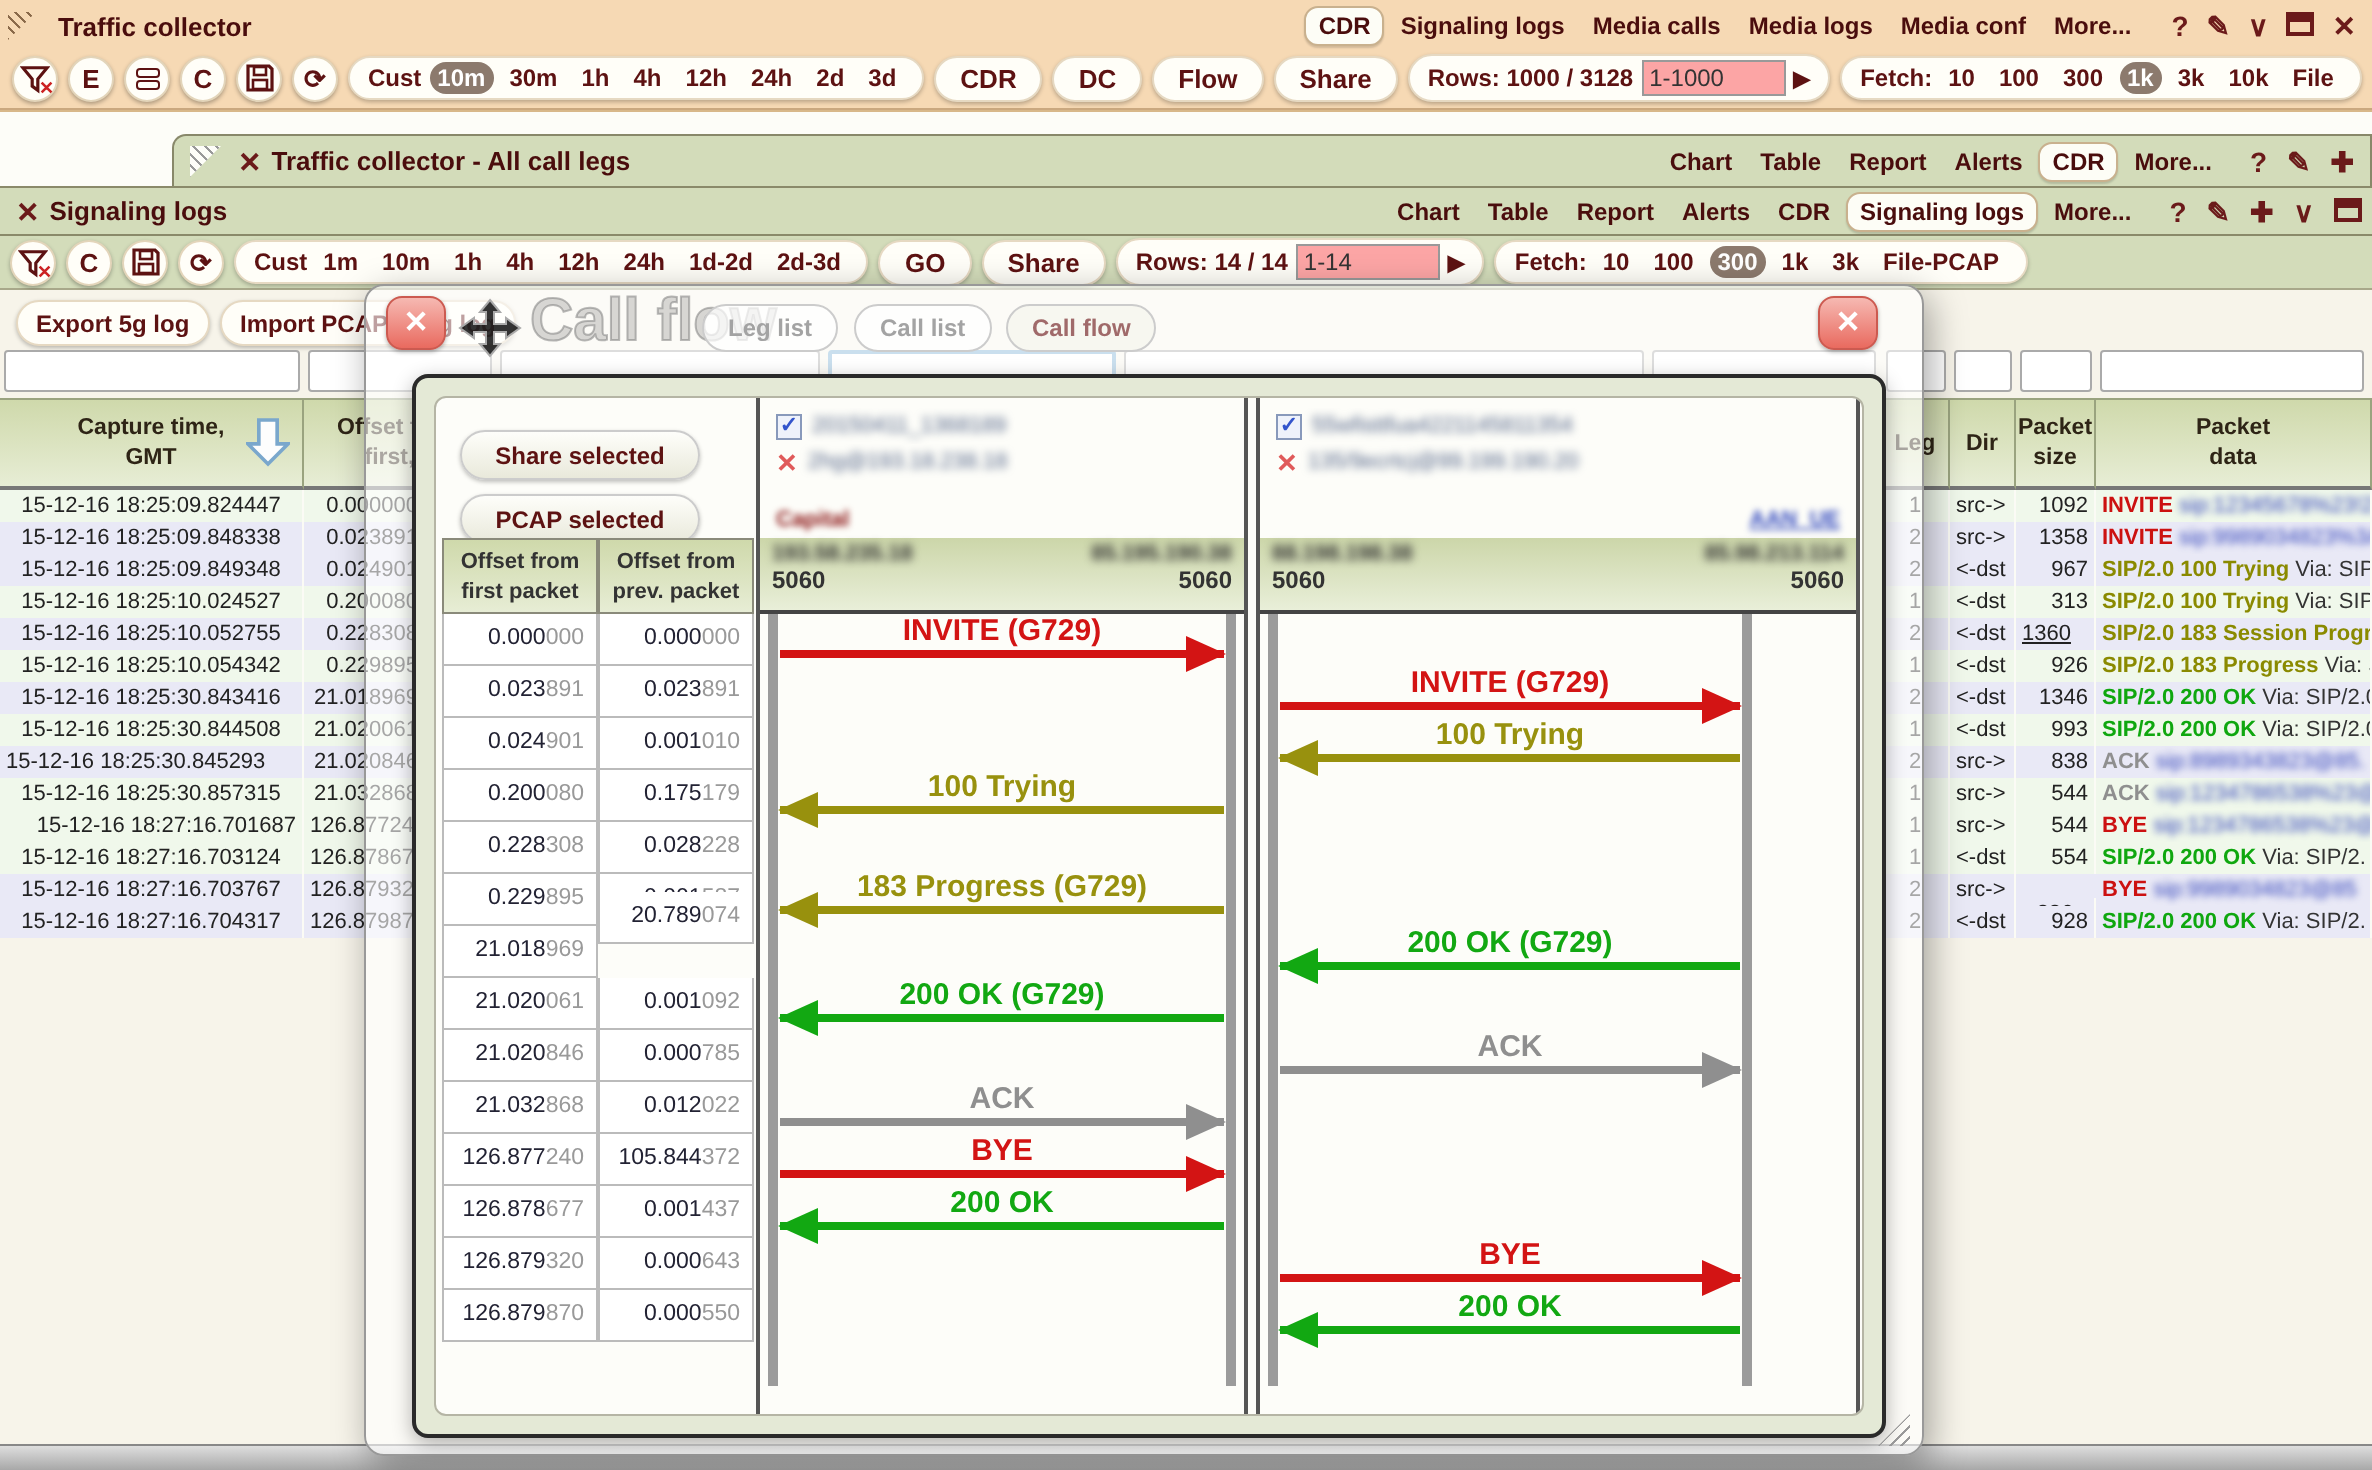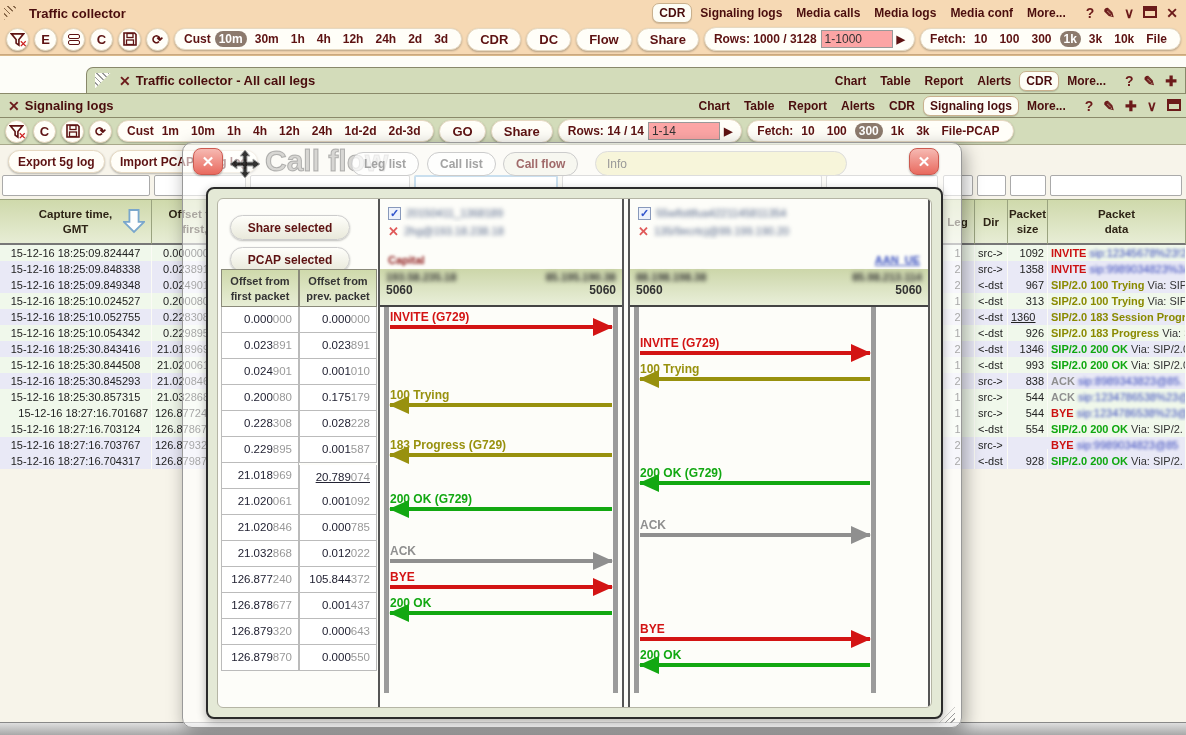--- a/index.html
+++ b/index.html
@@ -82,21 +82,21 @@
 .ladder{position:absolute;top:108px;left:0;right:0;bottom:6px}
 .lifeline{position:absolute;top:0;bottom:8px;width:5px;background:#9b9b9b}
 .lifeline.l{left:4px}.lifeline.r{right:4px}
 #legB .lifeline.r{right:52px}
 .arrow{position:absolute;left:10px;right:10px;height:26px}
 #legB .arrow{right:58px}
 .aline{position:absolute;left:0;right:0;bottom:4px;height:4px;background:currentColor}
 .ahead{position:absolute;bottom:-3px;width:0;height:0;border-top:9px solid transparent;border-bottom:9px solid transparent}
 .arrow.dright .ahead{right:-1px;border-left:20px solid currentColor}
 .arrow.dleft .ahead{left:-1px;border-right:20px solid currentColor}
-.alabel{position:absolute;left:0;right:0;bottom:9px;font-weight:bold;font-size:12px;white-space:nowrap}
+.alabel{position:absolute;left:0;right:0;bottom:9px;text-align:center;font-weight:bold;font-size:15px;white-space:nowrap}
 .c-red{color:#d31414}.c-olive{color:#98910e}.c-green{color:#12a812}.c-gray{color:#8f8f8f}
 .resize{position:absolute;right:6px;bottom:4px;width:16px;height:16px;background:repeating-linear-gradient(135deg,transparent 0 3px,#999 3px 4px);clip-path:polygon(100% 0,100% 100%,0 100%);cursor:nwse-resize}
 .fx{position:absolute;right:1px;bottom:1px;color:#cc2222;font-size:9px;font-weight:bold}
 .funnel{position:relative}
 </style>
 </head>
 <body>
 
 <div id="titlebar">
   <span class="corner"></span>
@@ -387,21 +387,21 @@
         <div class="lcell" style="left: 152px; width: 96px; text-align: right; padding-right: 38px;">21.020061</div>
         <div class="lcell" style="left: 248px; width: 312px;"></div>
         <div class="lcell" style="left: 560px; width: 265px;"></div>
         <div class="lcell" style="left: 825px; width: 116px;"></div>
         <div class="lcell" style="left: 941px; width: 34px; text-align: center;">1</div>
         <div class="lcell" style="left: 975px; width: 33px;">&lt;-dst</div>
         <div class="lcell" style="left: 1008px; width: 40px; text-align: right;">993</div>
         <div class="lcell" style="left: 1048px; width: 138px;"><span class="sg">SIP/2.0 200 OK </span><span class="sd">Via: SIP/2.0</span></div>
       </div>
       <div class="lrow ll" style="top: 228px;">
-        <div class="lcell" style="left: 0px; width: 152px; text-align: center;">15-12-16 18:25:30.845293</div>
+        <div class="lcell" style="left: 0px; width: 152px; text-align: left;">15-12-16 18:25:30.845293</div>
         <div class="lcell" style="left: 152px; width: 96px; text-align: right; padding-right: 38px;">21.020846</div>
         <div class="lcell" style="left: 248px; width: 312px;"></div>
         <div class="lcell" style="left: 560px; width: 265px;"></div>
         <div class="lcell" style="left: 825px; width: 116px;"></div>
         <div class="lcell" style="left: 941px; width: 34px; text-align: center;">2</div>
         <div class="lcell" style="left: 975px; width: 33px;">src-&gt;</div>
         <div class="lcell" style="left: 1008px; width: 40px; text-align: right;">838</div>
         <div class="lcell" style="left: 1048px; width: 138px;"><span class="sa">ACK </span><span class="sb">sip:8989343823@85.</span></div>
       </div>
       <div class="lrow lg" style="top: 244px;">
@@ -466,21 +466,20 @@
 <div id="dialog">
   <div class="dtitle">
     <div class="redx" style="left:10px">✕</div>
     <svg style="position:absolute;left:46px;top:6px" width="32" height="30" viewBox="0 0 32 30">
         <path d="M16 1l5 6h-3v6h6v-3l7 5-7 5v-3h-6v6h3l-5 6-5-6h3v-6H8v3l-7-5 7-5v3h6V7h-3z" fill="#ececе8" fill-opacity="0.8" stroke="#aaa"></path>
       </svg>
     <div class="watermark">Call flow</div>
     <div class="dtab" style="left:168px">Leg list</div>
     <div class="dtab" style="left:244px">Call list</div>
     <div class="dtab clear" style="left:320px">Call flow</div>
-    <input id="info-input" placeholder="Info" style="">
     <div class="redx" style="left:726px">✕</div>
   </div>
   <div class="dwin">
     <div class="dpanel">
       <button class="dbtn" style="top:16px">Share selected</button>
       <button class="dbtn" style="top:48px">PCAP selected</button>
       <div id="offset-table">
           <div class="oth" style="left: 0px;">
             <div>Offset from</div>
             <div>first packet</div>
@@ -495,21 +494,21 @@
           <div class="ocell" style="left: 78px; top: 64px;"><span>0.023</span><span class="onum-gray">891</span></div>
           <div class="ocell" style="left: 0px; top: 90px;"><span>0.024</span><span class="onum-gray">901</span></div>
           <div class="ocell" style="left: 78px; top: 90px;"><span>0.001</span><span class="onum-gray">010</span></div>
           <div class="ocell" style="left: 0px; top: 116px;"><span>0.200</span><span class="onum-gray">080</span></div>
           <div class="ocell" style="left: 78px; top: 116px;"><span>0.175</span><span class="onum-gray">179</span></div>
           <div class="ocell" style="left: 0px; top: 142px;"><span>0.228</span><span class="onum-gray">308</span></div>
           <div class="ocell" style="left: 78px; top: 142px;"><span>0.028</span><span class="onum-gray">228</span></div>
           <div class="ocell" style="left: 0px; top: 168px;"><span>0.229</span><span class="onum-gray">895</span></div>
           <div class="ocell" style="left: 78px; top: 168px;"><span>0.001</span><span class="onum-gray">587</span></div>
           <div class="ocell" style="left: 0px; top: 194px;"><span>21.018</span><span class="onum-gray">969</span></div>
-          <div class="ocell" style="left: 78px; top: 196px; text-decoration: underline;"><span>20.789</span><span class="onum-gray">074</span></div>
+          <div class="ocell" style="left: 78px; top: 177px;"><span>20.789</span><span class="onum-gray">074</span></div>
           <div class="ocell" style="left: 0px; top: 220px;"><span>21.020</span><span class="onum-gray">061</span></div>
           <div class="ocell" style="left: 78px; top: 220px;"><span>0.001</span><span class="onum-gray">092</span></div>
           <div class="ocell" style="left: 0px; top: 246px;"><span>21.020</span><span class="onum-gray">846</span></div>
           <div class="ocell" style="left: 78px; top: 246px;"><span>0.000</span><span class="onum-gray">785</span></div>
           <div class="ocell" style="left: 0px; top: 272px;"><span>21.032</span><span class="onum-gray">868</span></div>
           <div class="ocell" style="left: 78px; top: 272px;"><span>0.012</span><span class="onum-gray">022</span></div>
           <div class="ocell" style="left: 0px; top: 298px;"><span>126.877</span><span class="onum-gray">240</span></div>
           <div class="ocell" style="left: 78px; top: 298px;"><span>105.844</span><span class="onum-gray">372</span></div>
           <div class="ocell" style="left: 0px; top: 324px;"><span>126.878</span><span class="onum-gray">677</span></div>
           <div class="ocell" style="left: 78px; top: 324px;"><span>0.001</span><span class="onum-gray">437</span></div>

